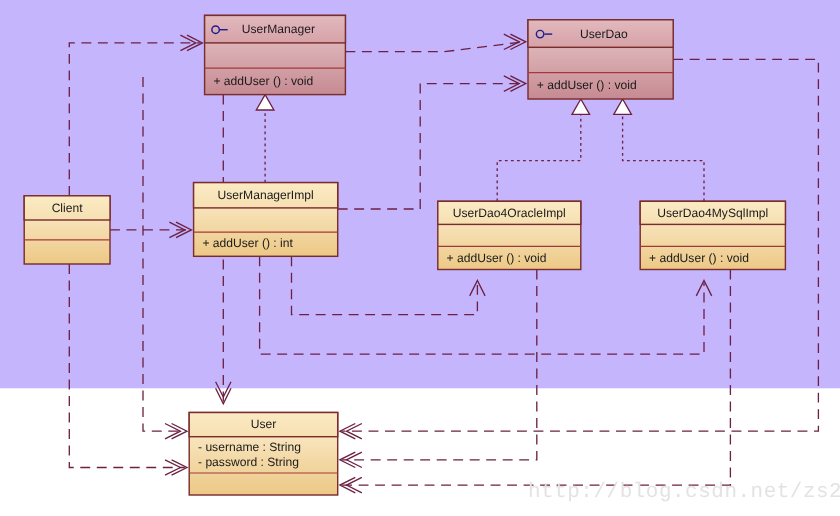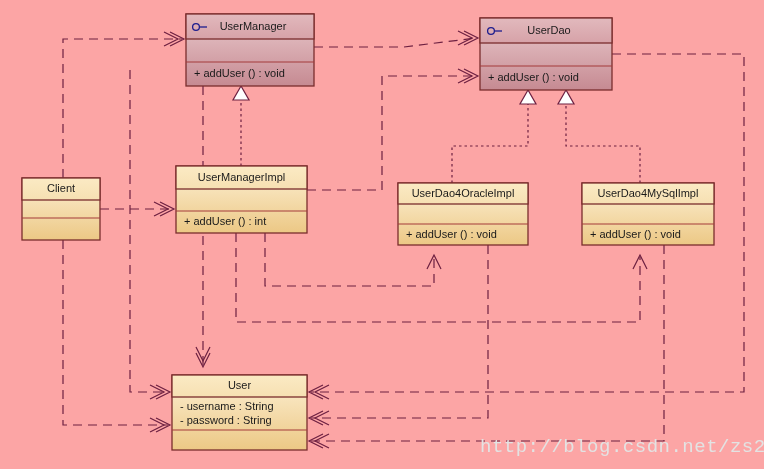--- a/index.html
+++ b/index.html
@@ -10,22 +10,22 @@
   body {
     width: 764px;
     height: 469px;
     font-family: "Liberation Sans", sans-serif;
     overflow: hidden;
     position: relative;
   }
   #diagram-root {
     position: relative;
     width: 764px;
-    height: 469px;
-    background: #fca5a5;
+    height: 353px;
+    background: #c4b5fd;
   }
   svg#uml-canvas {
     position: absolute;
     left: 0;
     top: 0;
     width: 764px;
     height: 469px;
     display: block;
   }
   .cls-title-text {

